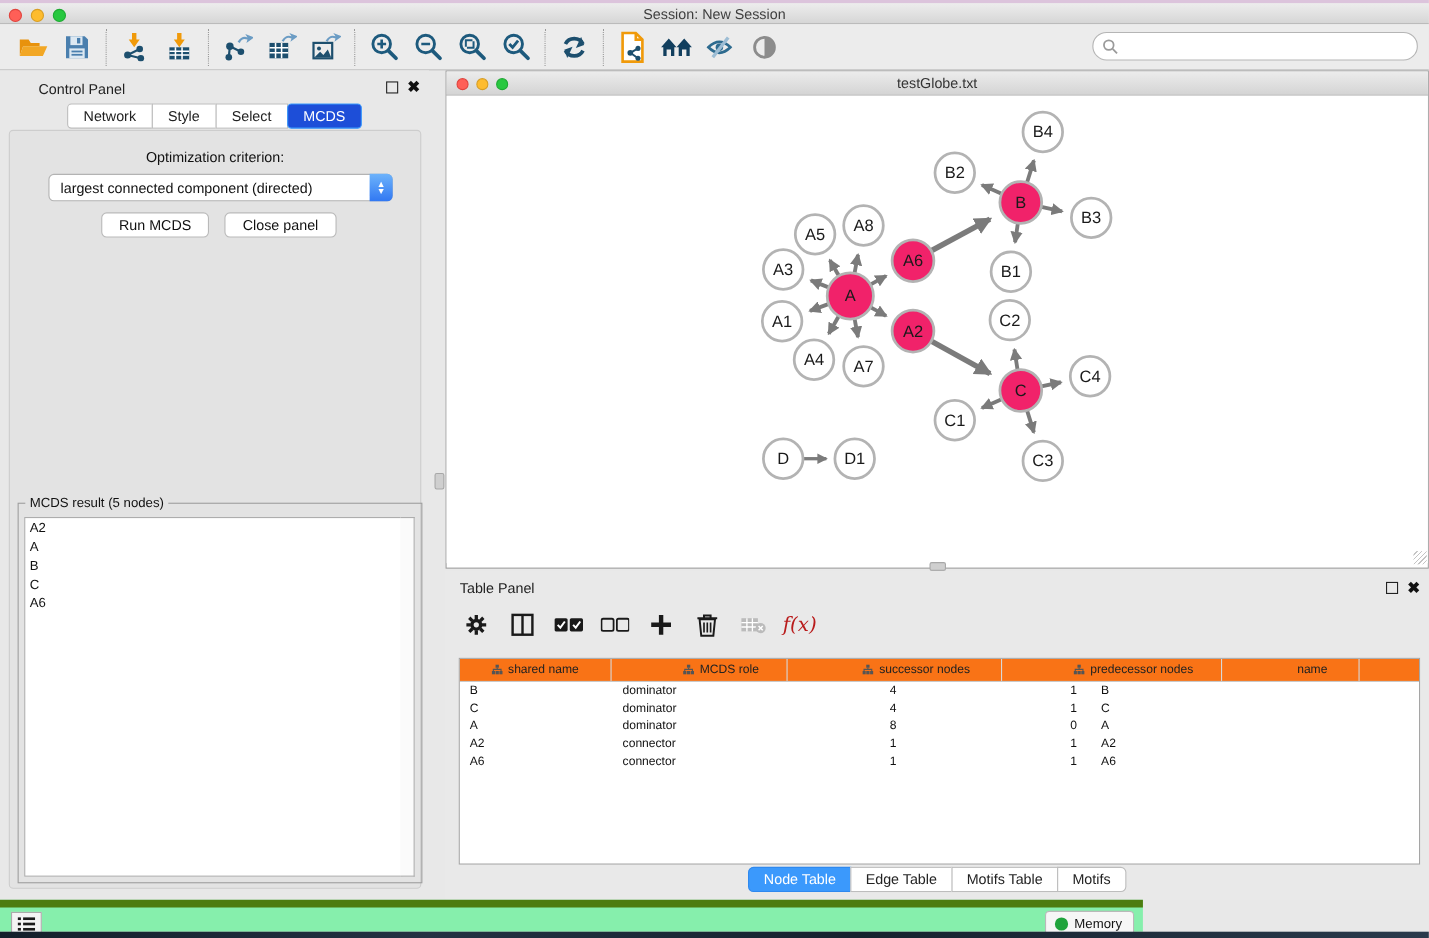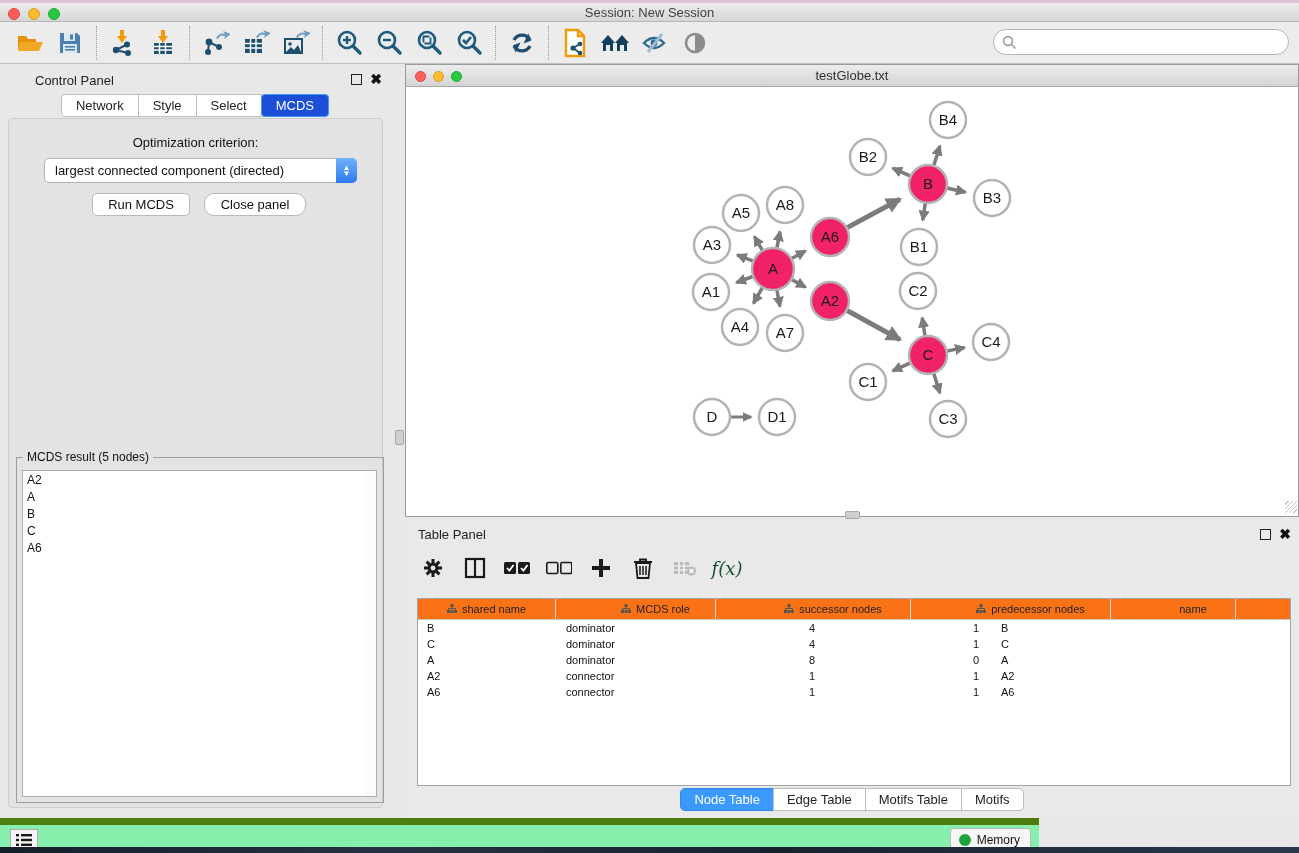--- a/index.html
+++ b/index.html
@@ -47,21 +47,21 @@
   #criterion { position:absolute; left:35px; top:39px; width:313px; height:25px; background:#fff;
     border:1px solid #b3b3b3; border-radius:5px; display:flex; align-items:center; cursor:pointer; }
   #criterion .val { font-size:13px; color:#111; padding-left:10px; flex:1; }
   #criterion .stepper { width:21px; height:25px; margin-right:-1px; border-radius:0 5px 5px 0;
     background:linear-gradient(#6db3fb,#3178f2); display:flex; flex-direction:column;
     align-items:center; justify-content:center; color:#fff; }
   #criterion .stepper span { font-size:8px; line-height:6px; }
   .cp-btn { position:absolute; top:74px; height:23px; background:#fff; border:1px solid #b9b9b9;
     border-radius:5px; font-size:13px; color:#111; display:flex; align-items:center; justify-content:center; cursor:pointer; }
   #run-btn { left:83px; width:98px; }
-  #closep-btn { left:195px; width:102px;border-radius:10px; }
+  #closep-btn { left:195px; width:102px; }
 
   #result-group { position:absolute; left:7px; top:338px; width:368px; height:346px;
     border:1px solid #9e9e9e; }
   #result-legend { position:absolute; left:6px; top:-8px; background:#e3e3e3; padding:0 4px;
     font-size:12px; color:#111; }
   #result-list { position:absolute; left:5px; top:12px; width:344px; height:327px; background:#fff;
     border:1px solid #adadad; font-size:12px; color:#111; overflow:hidden; }
   #result-list .item { padding:1.5px 0 1.5px 4px; }
   #result-scroll { position:absolute; right:-14px; top:12px; width:13px; height:327px;
     background:#fbfbfb; border:1px solid #adadad; border-left:none; }
@@ -80,21 +80,21 @@
   #net-canvas { position:absolute; left:0; top:22px; width:892px; height:425px; background:#fff; }
   #net-grip { position:absolute; right:1px; bottom:3px; width:12px; height:12px;
     background:repeating-linear-gradient(135deg,#fff 0 2px,#b5b5b5 2px 3px); opacity:.8; }
 
   
   #table-panel { left:405px; top:519px; width:894px; height:299px; background:#e9e9e9; }
   #tp-header { position:absolute; left:0; top:6px; width:100%; height:18px; display:flex; align-items:center; }
   #tp-header .ptitle { font-size:13px; color:#222; margin-left:13px; }
   #tp-toolbar { position:absolute; left:12px; top:34px; display:flex; align-items:center; gap:10px; }
   .tp-btn { width:32px; height:30px; display:flex; align-items:center; justify-content:center; cursor:pointer; }
-  #fx-label { font-size:18px; font-style:italic; font-family:"DejaVu Serif", serif; color:#14532d; }
+  #fx-label { font-size:18px; font-style:italic; font-family:"DejaVu Serif", serif; color:#b91c1c; }
 
   #node-table { position:absolute; left:12px; top:79px; width:874px; height:188px; background:#fff;
     border:1px solid #a5a5a5; overflow:hidden; }
   #nt-headrow { display:flex; height:21px; background:#f97316; border-bottom:1px solid #c9c9c9;gap:40px; }
   .hcell { display:flex; align-items:center; justify-content:center; gap:5px; font-size:11px; color:#222;
     border-right:1px solid #d8d8d8; cursor:pointer; }
   .hcell.filler { flex:1; border-right:none; }
   .trow { display:flex; height:16px; align-items:center; }
   .tcell { font-size:11px; color:#111; overflow:hidden; white-space:nowrap; }
   .c0 { width:138px; padding-left:9px; }

